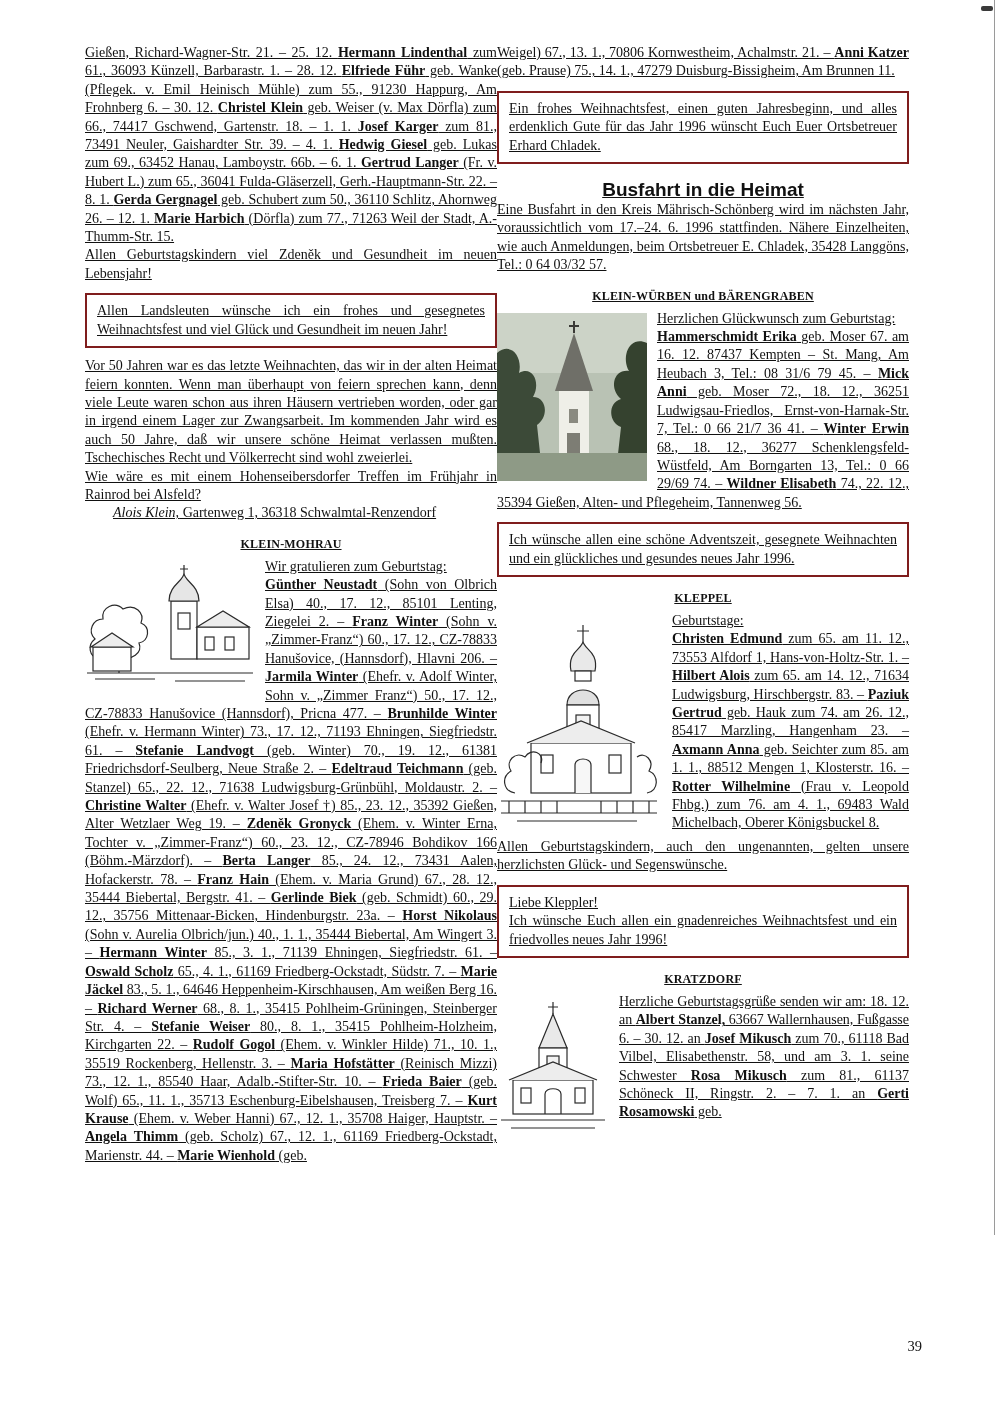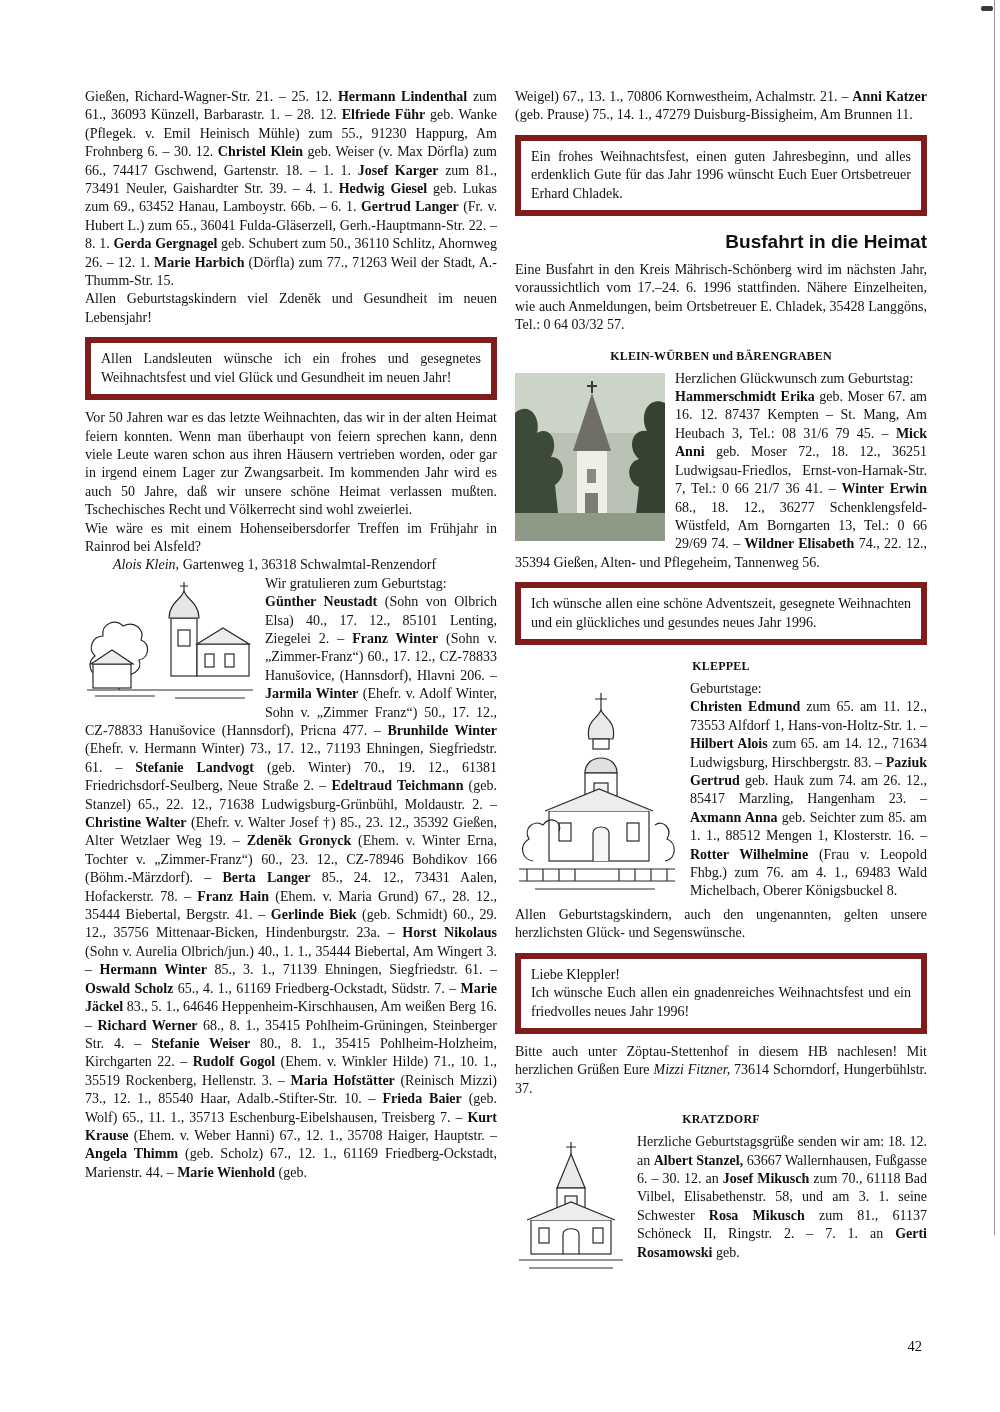--- a/index.html
+++ b/index.html
@@ -6,48 +6,48 @@
   .page{
     position:relative;
     width:1000px;height:1412px;
     background:#ffffff;
     overflow:hidden;
     font-family:"Liberation Serif","DejaVu Serif",serif;
     color:#111;
   }
   .content{
     box-sizing:border-box;
-    padding:88px 73px 0 85px;
+    padding:44px 73px 0 85px;
     display:flex;
-    gap:18px;
+    text-decoration:underline;
   }
   .col{flex:0 0 412px;width:412px;}
   p{margin:0;font-size:14px;line-height:1.315;text-align:justify;hyphens:auto;}
   .b{font-weight:bold;}
   .i{font-style:italic;}
   .sig{text-indent:28px;text-align:left;}
   .box{
-    border:6px solid #7f1d1d;
+    border:2px solid #7f1d1d;
     padding:7px 10px;
     margin:10px 0 9px 0;
   }
   .box p{text-align:justify;}
   h3{
     font-size:12px;
     font-weight:bold;
     text-align:center;
     margin:14px 0 6px 0;
     letter-spacing:.2px;
   }
   h2.busfahrt{
     font-family:"Liberation Sans","DejaVu Sans",sans-serif;
     font-size:19px;
     font-weight:bold;
-    text-align:right;
-    margin:15px 0 8px 0;
+    text-align:center;
+    margin:15px 0 0 0;
   }
   .section{overflow:visible;}
   .section::after{content:"";display:block;clear:both;}
   .float-img{float:left;margin:3px 10px 5px 0;}
   .float-img svg{display:block;}
   .pageno{
     position:absolute;
     top:1338px;right:78px;
     font-size:14.5px;
   }
@@ -72,20 +72,21 @@
       <p>Allen Geburtstagskindern viel Zdeněk und Gesundheit im neuen Lebensjahr!</p>
 
       <div class="box">
         <p>Allen Landsleuten wünsche ich ein frohes und gesegnetes Weihnachtsfest und viel Glück und Gesundheit im neuen Jahr!</p>
       </div>
 
       <p>Vor 50 Jahren war es das letzte Weihnachten, das wir in der alten Heimat feiern konnten. Wenn man überhaupt von feiern sprechen kann, denn viele Leute waren schon aus ihren Häusern vertrieben worden, oder gar in irgend einem Lager zur Zwangsarbeit. Im kommenden Jahr wird es auch 50 Jahre, daß wir unsere schöne Heimat verlassen mußten. Tschechisches Recht und Völkerrecht sind wohl zweierlei.</p>
       <p>Wie wäre es mit einem Hohenseibersdorfer Treffen im Frühjahr in Rainrod bei Alsfeld?</p>
       <p class="sig"><span class="i">Alois Klein,</span><span> Gartenweg 1, 36318 Schwalmtal-Renzendorf</span></p>
 
+      <h3>KLEIN-MOHRAU</h3>
       <div class="section">
         <div class="float-img">
           <svg width="170" height="130" viewBox="0 0 170 130" aria-hidden="true">
             <g fill="none" stroke="#2a2a2a" stroke-width="1.2">
               <path d="M14 98 C4 96 2 84 10 78 C2 70 8 58 18 58 C16 46 30 40 38 48 C50 42 60 52 56 62 C66 66 64 80 54 82 C58 92 46 100 36 96 C30 102 18 102 14 98 Z"></path>
               <path d="M34 96 L34 112"></path>
               <rect x="8" y="86" width="38" height="24" fill="#ffffff"></rect>
               <path d="M6 86 L27 72 L48 86 Z" fill="#ededed"></path>
               <rect x="86" y="40" width="26" height="58" fill="#ffffff"></rect>
               <path d="M84 40 C84 24 99 20 99 12 C99 20 114 24 114 40 Z" fill="#e6e6e6"></path>
@@ -163,21 +164,20 @@
         <p>Geburtstage:</p>
         <p><span class="b">Christen Edmund</span><span> zum 65. am 11. 12., 73553 Alfdorf 1, Hans-von-Holtz-Str. 1. – </span><span class="b">Hilbert Alois</span><span> zum 65. am 14. 12., 71634 Ludwigsburg, Hirschbergstr. 83. – </span><span class="b">Paziuk Gertrud</span><span> geb. Hauk zum 74. am 26. 12., 85417 Marzling, Hangenham 23. – </span><span class="b">Axmann Anna</span><span> geb. Seichter zum 85. am 1. 1., 88512 Mengen 1, Klosterstr. 16. – </span><span class="b">Rotter Wilhelmine</span><span> (Frau v. Leopold Fhbg.) zum 76. am 4. 1., 69483 Wald Michelbach, Oberer Königsbuckel 8.</span></p>
       </div>
       <p class="mb6">Allen Geburtstagskindern, auch den ungenannten, gelten unsere herzlichsten Glück- und Segenswünsche.</p>
 
       <div class="box">
         <p>Liebe Kleppler!</p>
         <p>Ich wünsche Euch allen ein gnadenreiches Weihnachtsfest und ein friedvolles neues Jahr 1996!</p>
       </div>
 
-      <p><span>Bitte auch unter Zöptau-Stettenhof in diesem HB nachlesen! Mit herzlichen Grüßen Eure </span><span class="i">Mizzi Fitzner,</span><span> 73614 Schorndorf, Hungerbühlstr. 37.</span></p>
 
       <h3>KRATZDORF</h3>
       <div class="section">
         <div class="float-img">
           <svg width="112" height="142" viewBox="0 0 112 142" aria-hidden="true">
             <g fill="none" stroke="#2a2a2a" stroke-width="1.2">
               <path d="M56 6 L56 18 M51 11 L61 11"></path>
               <path d="M42 52 L56 18 L70 52 Z" fill="#e9e9e9"></path>
               <rect x="42" y="52" width="28" height="40" fill="#ffffff"></rect>
               <rect x="50" y="60" width="12" height="16" fill="#f2f2f2"></rect>
@@ -188,16 +188,16 @@
               <path d="M48 118 L48 98 C48 91 64 91 64 98 L64 118"></path>
               <path d="M4 124 L108 124 M14 132 L98 132"></path>
             </g>
           </svg>
         </div>
         <p><span>Herzliche Geburtstagsgrüße senden wir am: 18. 12. an </span><span class="b">Albert Stanzel,</span><span> 63667 Wallernhausen, Fußgasse 6. – 30. 12. an </span><span class="b">Josef Mikusch</span><span> zum 70., 61118 Bad Vilbel, Elisabethenstr. 58, und am 3. 1. seine Schwester </span><span class="b">Rosa Mikusch</span><span> zum 81., 61137 Schöneck II, Ringstr. 2. – 7. 1. an </span><span class="b">Gerti Rosamowski</span><span> geb.</span></p>
       </div>
     </div>
   </div>
 
-  <div class="pageno">42</div>
+  <div class="pageno">39</div>
   <div class="scan-edge"></div>
   <div class="scan-speck"></div>
 </div>
 
 </body></html>

